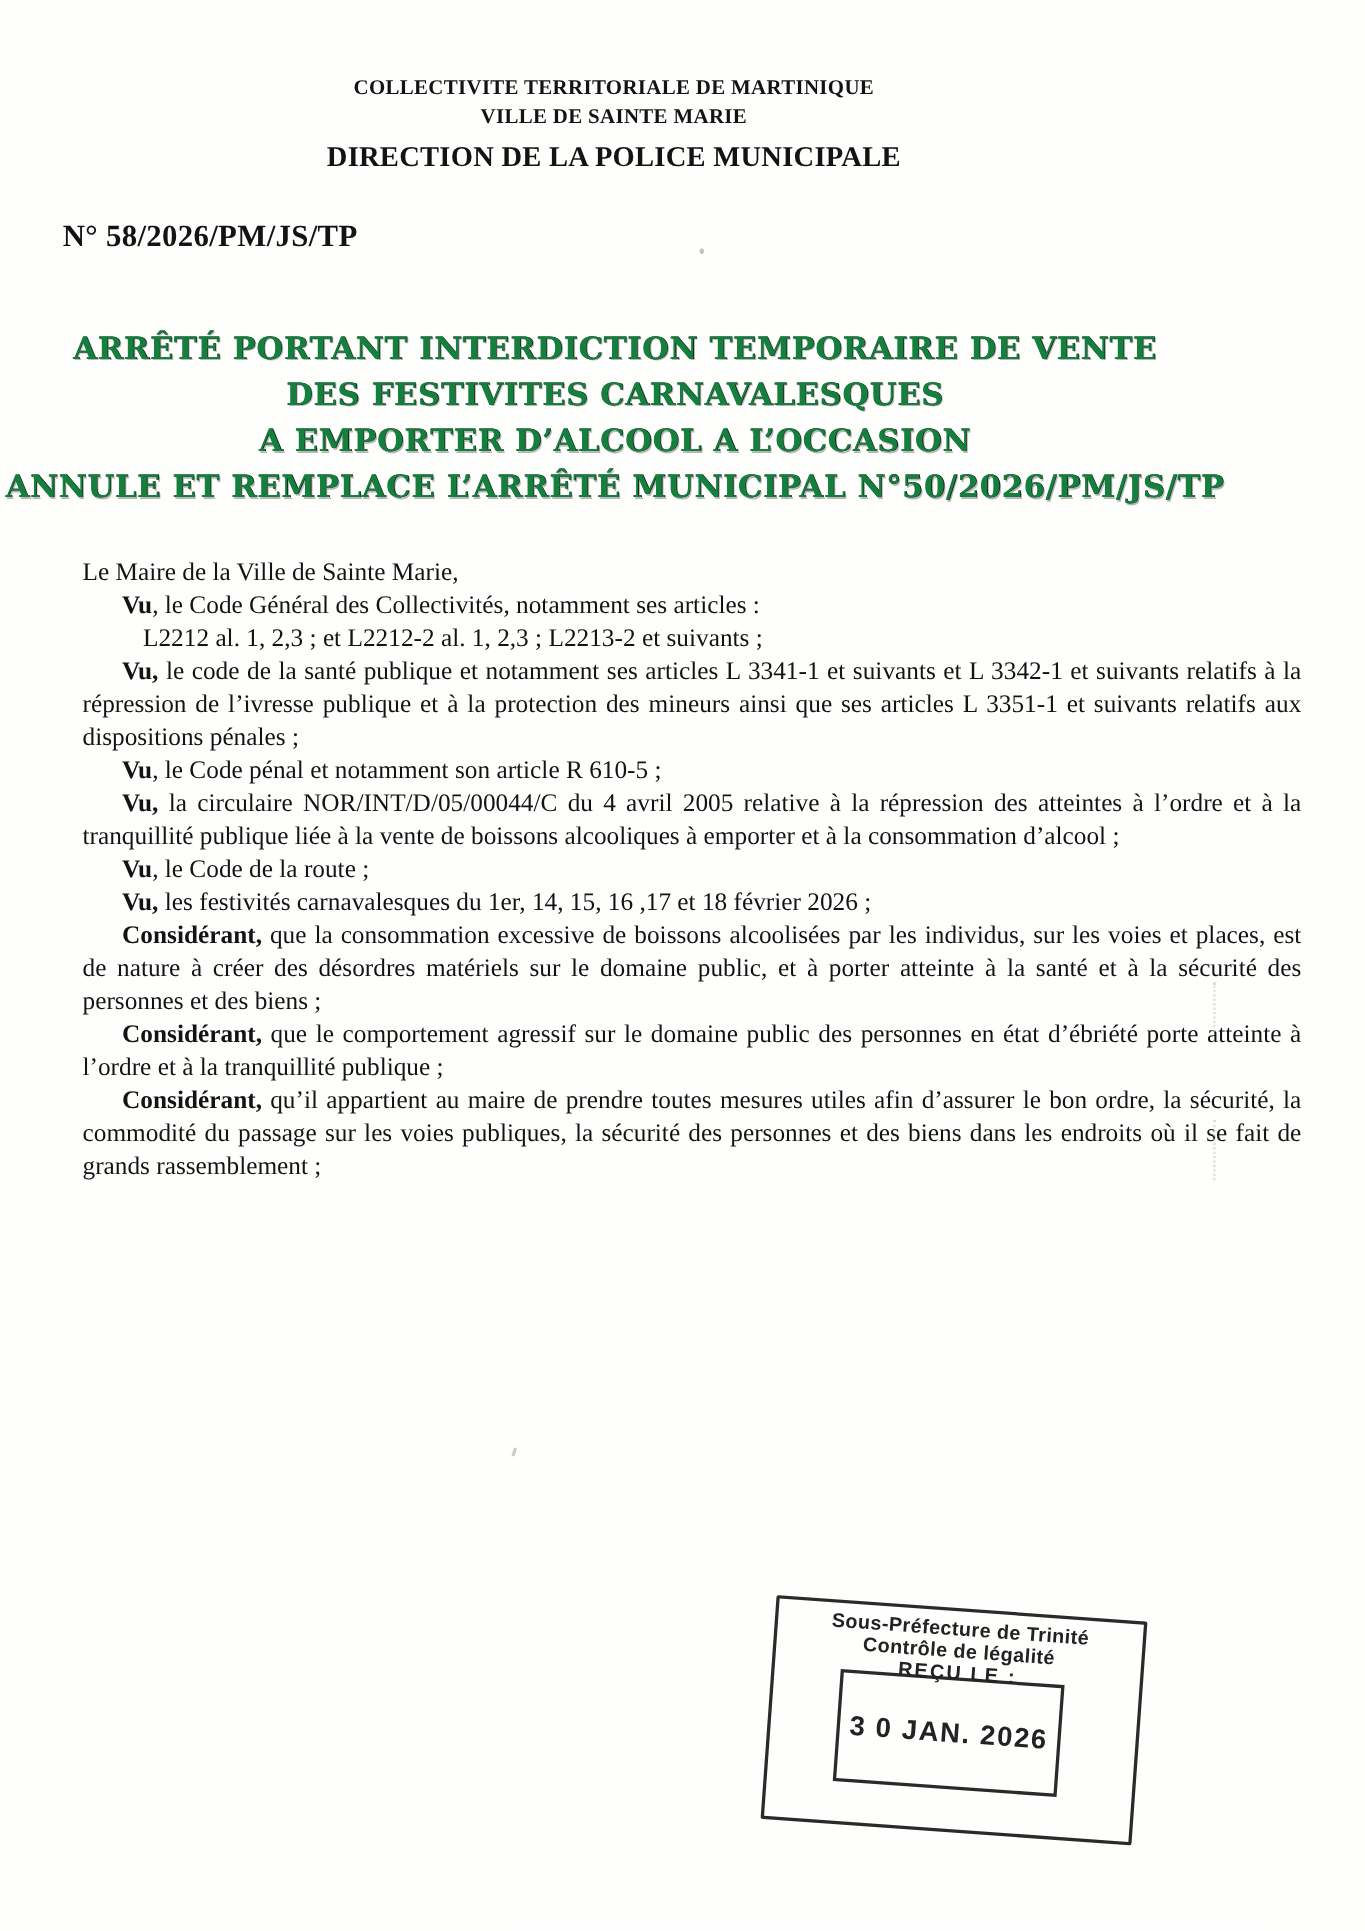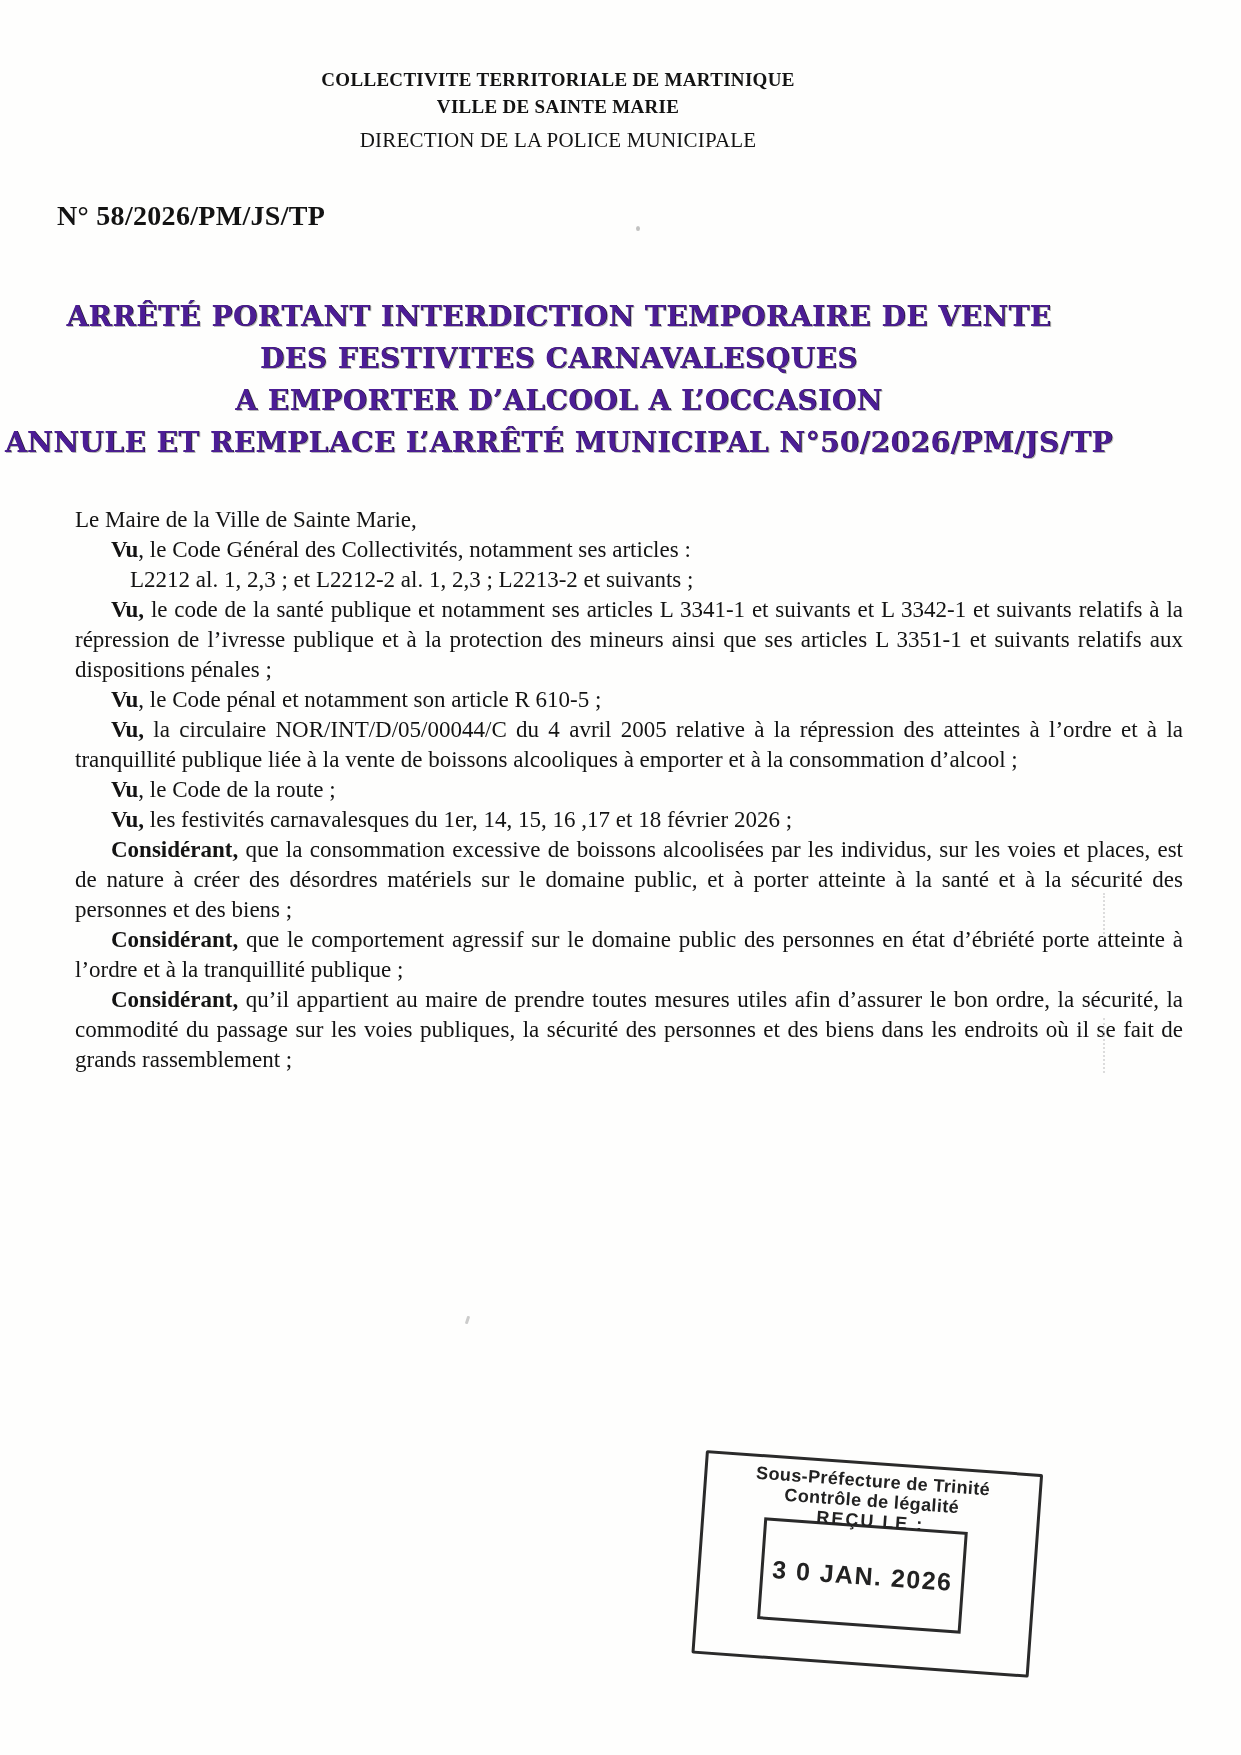--- a/index.html
+++ b/index.html
@@ -12,34 +12,34 @@
     overflow:hidden;
   }
   
   .org-block{
     position:absolute;top:42px;left:0;width:1116px;
     text-align:center;font-weight:bold;
     font-size:19px;line-height:27px;letter-spacing:.3px;margin-top:24px;
   }
   .direction{
     position:absolute;top:128px;left:0;width:1116px;
-    text-align:center;font-weight:normal;
-    font-size:21px;letter-spacing:.2px;
+    text-align:center;font-weight:bold;
+    font-size:26px;letter-spacing:.2px;
   }
   .reference{
     position:absolute;top:200px;left:57px;
     font-weight:bold;font-size:28px;letter-spacing:.3px;
   }
   .title-block{
     position:absolute;top:296px;left:0;width:1118px;
     text-align:center;
     font-family:"DejaVu Serif", serif;
     font-weight:bold;
     font-size:28px;line-height:42px;letter-spacing:.5px;
-    color:#4c1d95;
+    color:#15803d;
     text-shadow:1.4px 1.4px 0 rgba(50,50,50,.35), .5px 0 0 #000;
   }
   .body-block{
     position:absolute;top:505px;left:75px;width:1108px;
     font-size:23px;line-height:30px;
     text-align:justify;
   }
   .body-block p{margin:0;}
   .lead{font-weight:bold;margin-left:36px;}
   .sub-line{padding-left:55px;margin-top:5px;}

